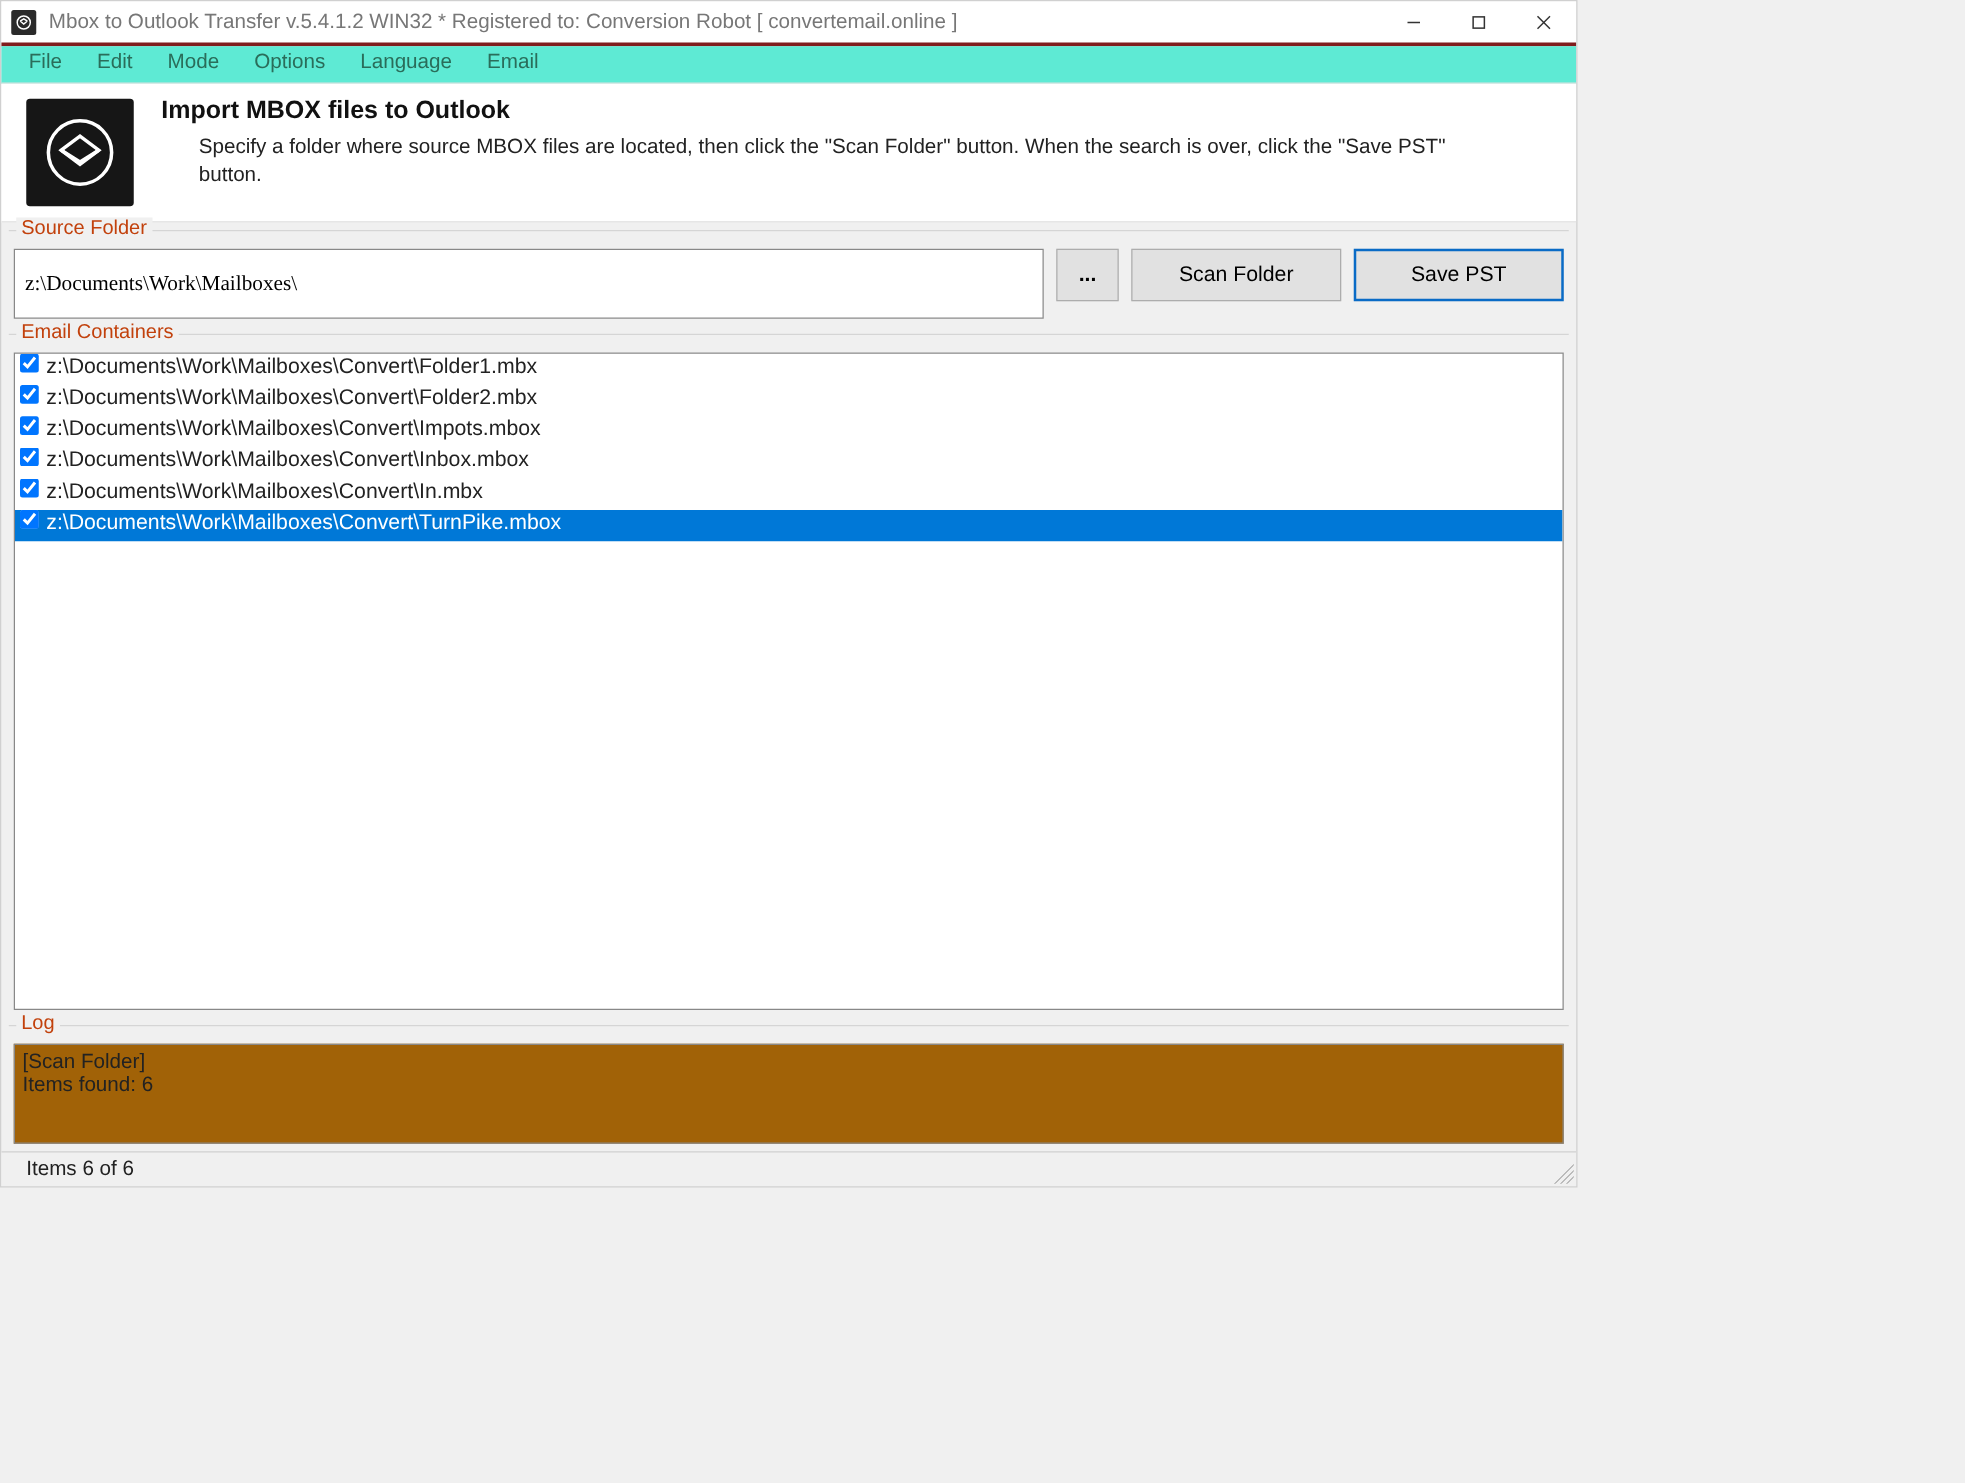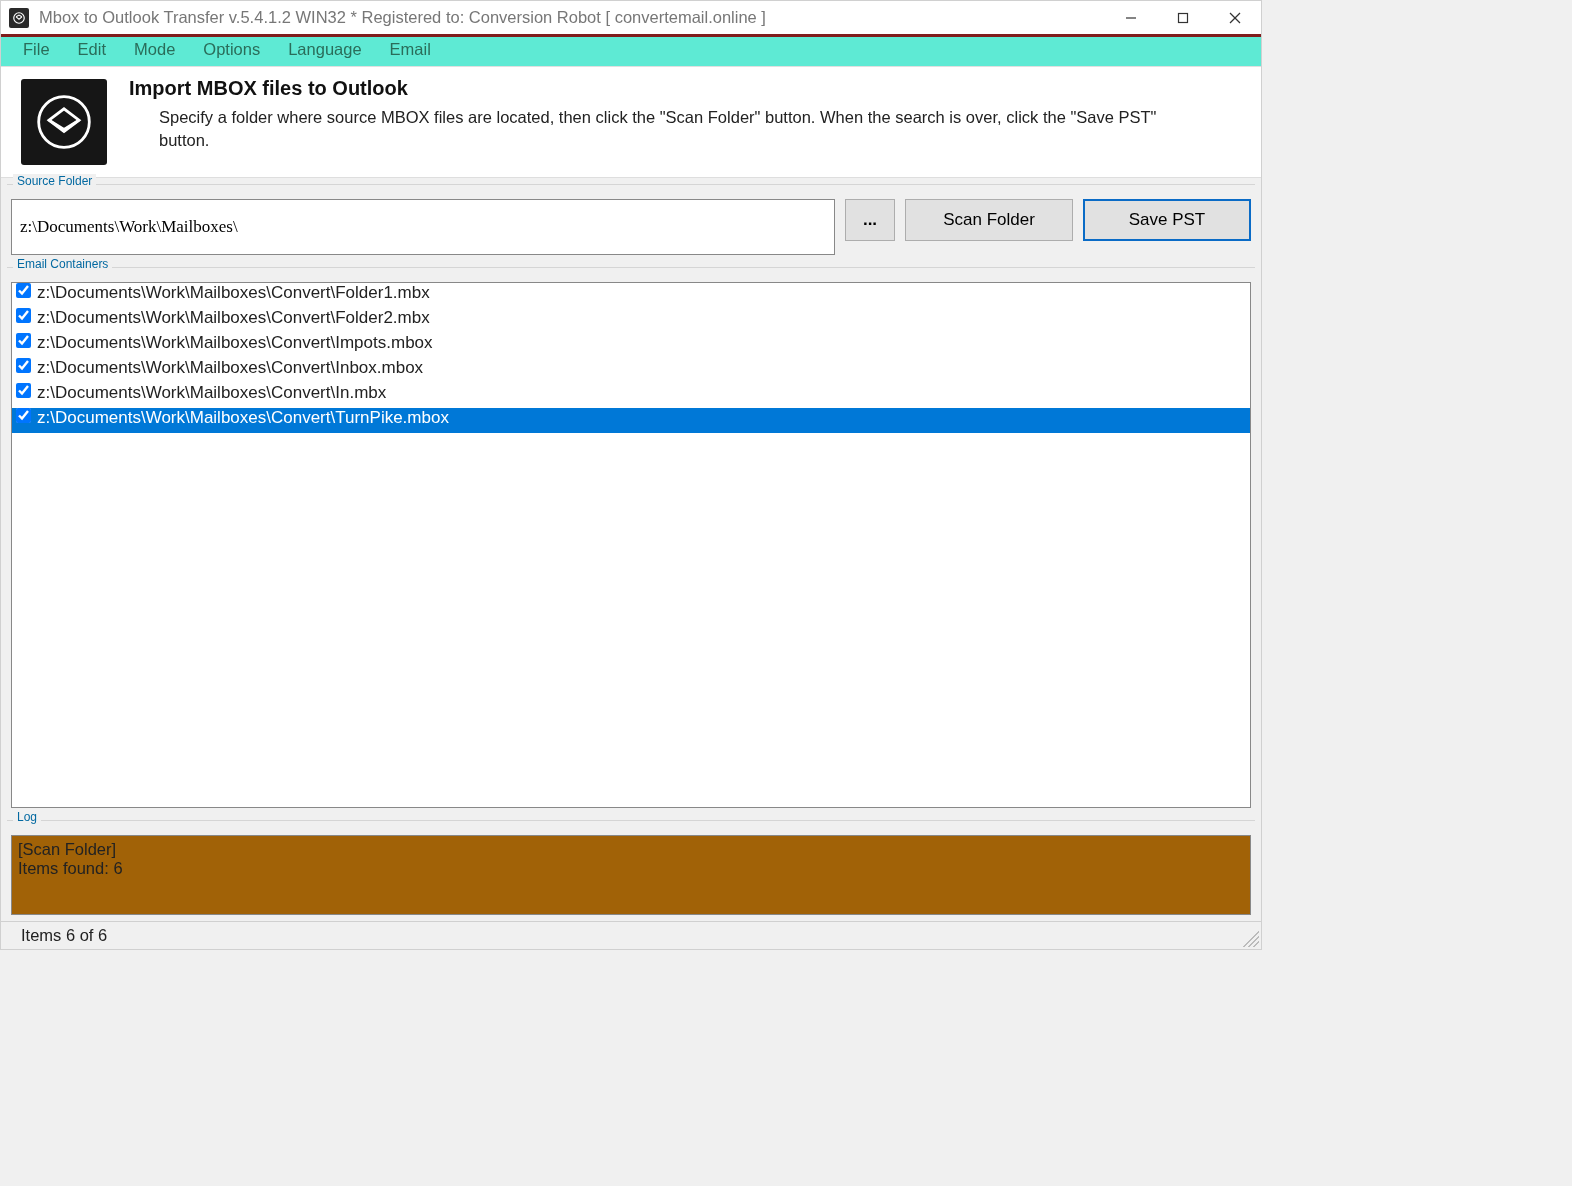--- a/index.html
+++ b/index.html
@@ -76,22 +76,22 @@
     margin: 6px 6px 0 6px;
     padding: 8px 4px 6px 4px;
     position:relative;
     border-top:1px solid #d5d5d5;
   }
   .group-label {
     position:absolute;
     top:-11px; left:6px;
     background:#f0f0f0;
     padding:0 4px;
-    font-size:12px;
-    color:#0369a1;
+    font-size:16px;
+    color:#c2410c;
   }
   .source-row {
     display:flex;
     gap:10px;
     margin-top:6px;
   }
   .source-input {
     flex:1;
     height:56px;
     background:#fff;

